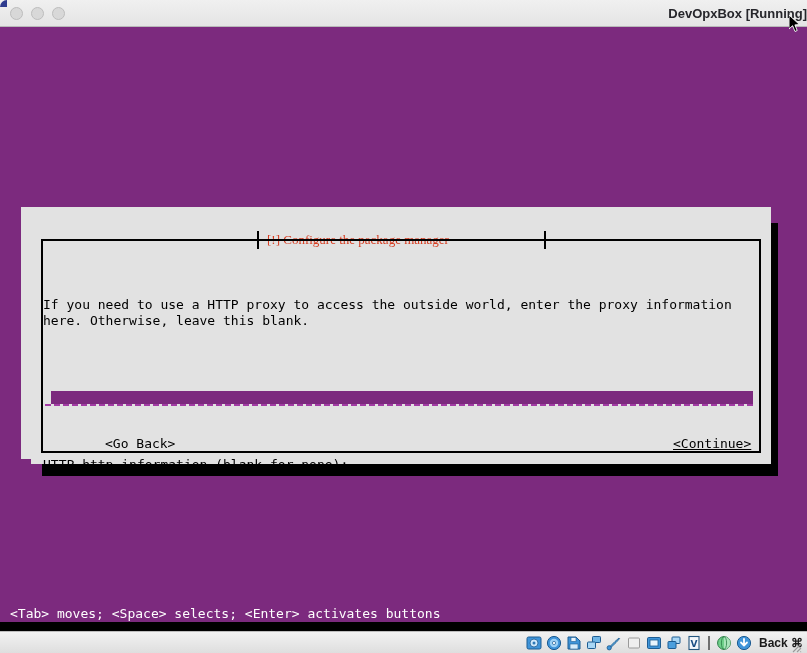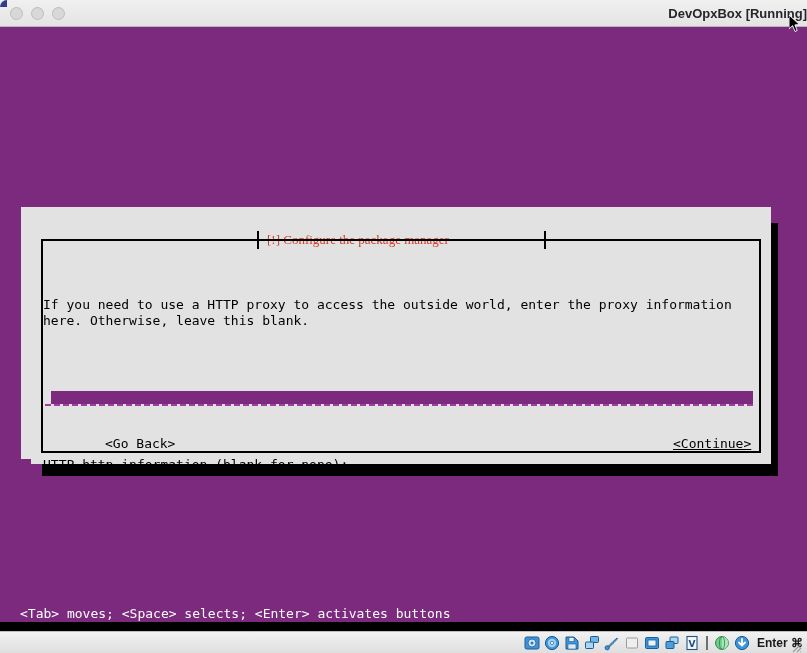--- a/index.html
+++ b/index.html
@@ -89,21 +89,21 @@
     position: absolute;
     left: 0;
     top: 578px;
     width: 807px;
     height: 17px;
     color: #ffffff;
     font-family: "DejaVu Sans Mono", "Liberation Mono", monospace;
     font-size: 13px;
     line-height: 17px;
     white-space: pre;
-    padding-left: 20px;
+    padding-left: 10px;
     box-sizing: border-box;
   }
   .black-strip {
     position: absolute;
     left: 0;
     top: 595px;
     width: 807px;
     height: 9px;
     background: #000000;
   }
@@ -456,21 +456,21 @@
         <circle cx="8" cy="8" r="6.4" fill="#6fd08a" stroke="#2b7d46" stroke-width="1"></circle>
         <path d="M8 1.6 A6.4 6.4 0 0 1 8 14.4" fill="#bdeccb" opacity="0.75"></path>
         <ellipse cx="8" cy="8" rx="2.6" ry="6.4" fill="none" stroke="#2b7d46" stroke-width="0.8"></ellipse>
       </svg>
 
       <svg class="vi" viewBox="0 0 16 16">
         <circle cx="8" cy="8" r="6.6" fill="#3f94d9" stroke="#1d5c92" stroke-width="1"></circle>
         <path d="M8 4 L8 10 M5 7.5 L8 10.6 L11 7.5" fill="none" stroke="#ffffff" stroke-width="1.8" stroke-linecap="round" stroke-linejoin="round"></path>
       </svg>
 
-      <span class="host-key">Enter ⌘</span>
+      <span class="host-key">Back ⌘</span>
 
       <svg class="resize-grip" viewBox="0 0 12 12">
         <path d="M11 3 L3 11 M11 7 L7 11 M11 10.5 L10.5 11" stroke="#9a9a9a" stroke-width="1.1" fill="none"></path>
       </svg>
     </div>
   </div>
 
 </div>
 
 </body></html>

